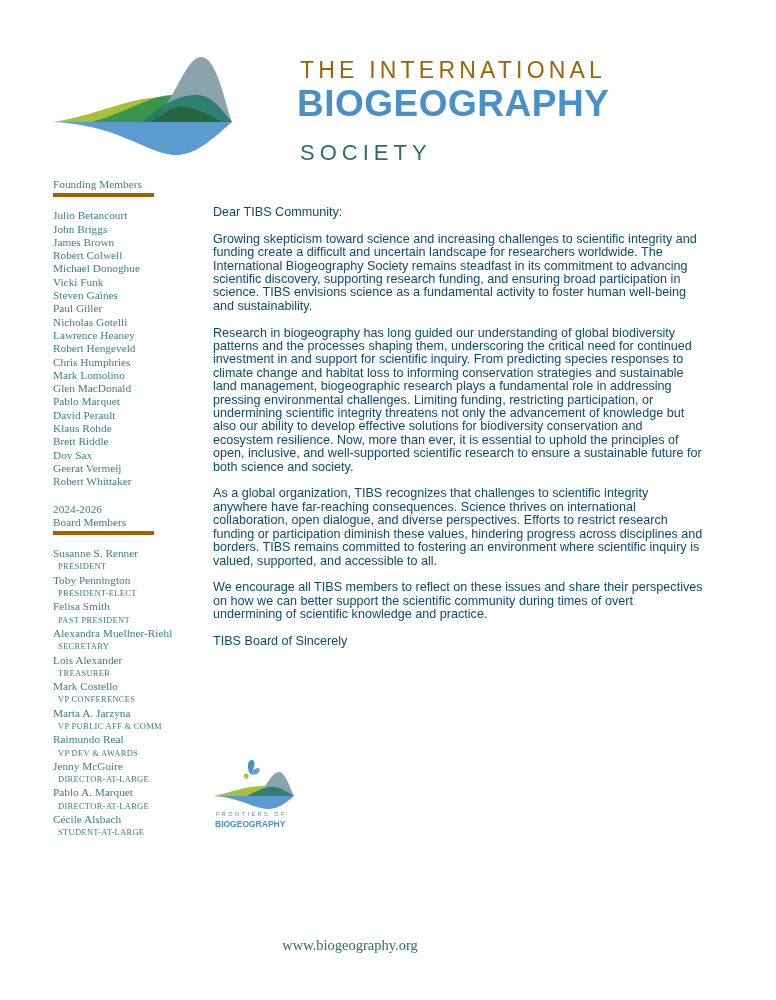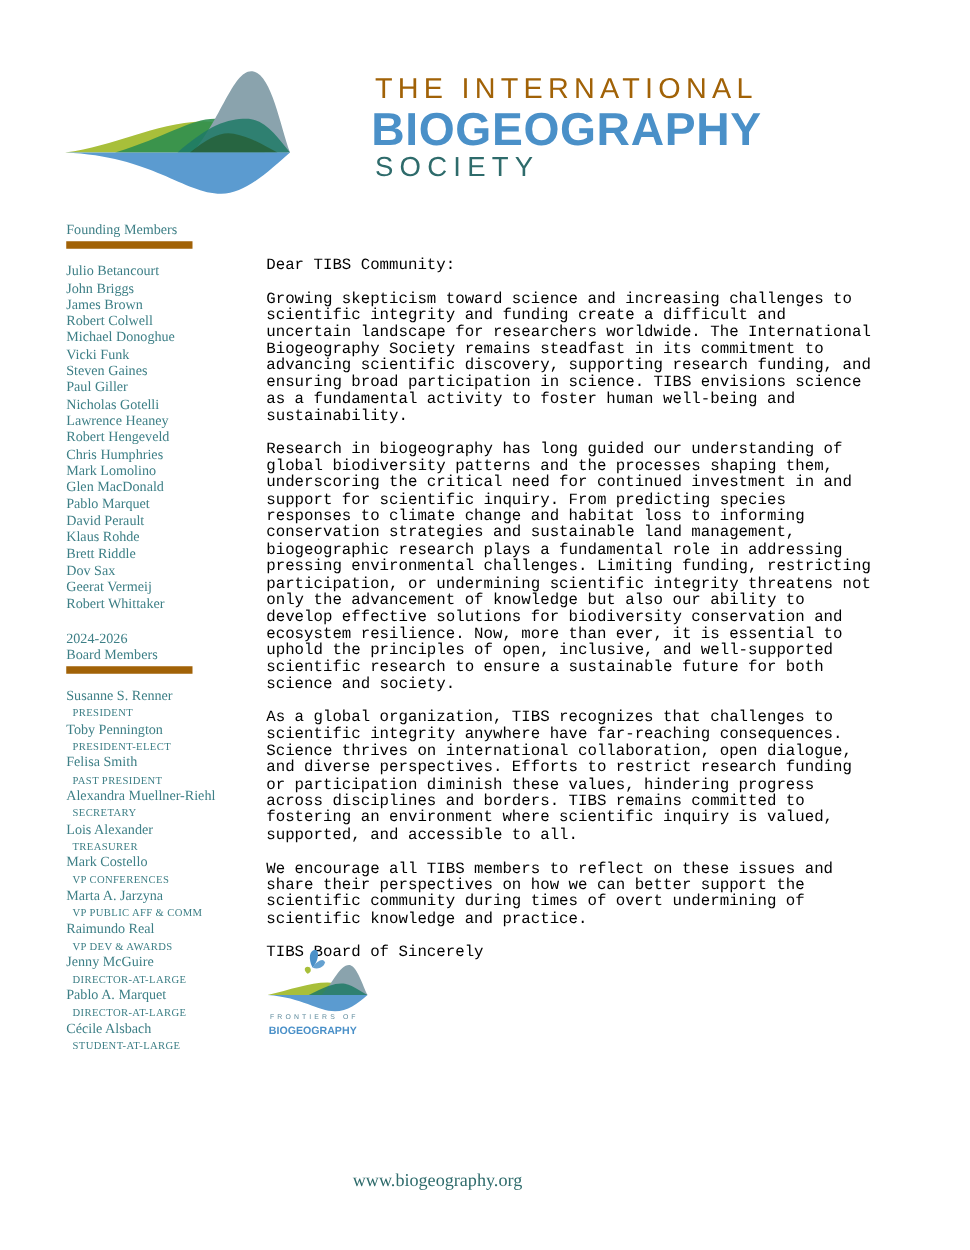--- a/index.html
+++ b/index.html
@@ -1,29 +1,29 @@
 <!DOCTYPE html>
 <html><head>
 <meta charset="utf-8">
 <style>
   html, body { margin:0; padding:0; background:#ffffff; }
   body { width:776px; height:1000px; position:relative; overflow:hidden; font-family:"DejaVu Serif","Liberation Serif",serif; }
   .logo { position:absolute; left:52px; top:55px; width:500px; height:105px; }
   .logo svg { position:absolute; left:0; top:0; }
   .logo-l1 { position:absolute; left:248px; top:2px; font-family:"Liberation Sans",sans-serif; font-size:23px; letter-spacing:4.2px; color:#a16207; white-space:nowrap; }
   .logo-l2 { position:absolute; left:245px; top:28px; font-family:"Liberation Sans",sans-serif; font-weight:bold; font-size:37px; letter-spacing:0.5px; color:#4a90c8; white-space:nowrap; }
-  .logo-l3 { position:absolute; left:248px; top:66px; font-family:"Liberation Sans",sans-serif; font-size:22px; letter-spacing:5px; color:#2e6b6b; white-space:nowrap; }
+  .logo-l3 { position:absolute; left:248px; top:85px; font-family:"Liberation Sans",sans-serif; font-size:22px; letter-spacing:5px; color:#2e6b6b; white-space:nowrap; }
 
   .sidebar { position:absolute; left:53px; top:178px; width:160px; font-family:"Liberation Serif",serif; color:#3d7f86; font-size:11.3px; }
-  .sb-head { line-height:13.3px; padding-bottom:2px; border-bottom:6px solid #a16207; width:101px; margin-bottom:12px; }
+  .sb-head { line-height:13.3px; padding-bottom:2px; border-bottom:4px solid #a16207; width:101px; margin-bottom:12px; }
   .sb-head.board { margin-top:14px; }
   .sb-name { line-height:13.3px; white-space:nowrap; }
   .sb-role { line-height:13.3px; padding-left:5px; font-size:8.5px; text-transform:uppercase; letter-spacing:0.3px; white-space:nowrap; }
 
-  .letter { position:absolute; left:213px; top:206px; width:490px; font-family:Liberation Mono, monospace; font-size:12.6px; line-height:13.4px; color:#000000; }
+  .letter { position:absolute; left:213px; top:206px; width:490px; font-family:Liberation Sans, sans-serif; font-size:12.6px; line-height:13.4px; color:#0c4a6e; }
   .letter p { margin:0 0 13.4px 0; }
 
   .frontiers { position:absolute; left:212px; top:756px; width:90px; height:75px; }
   .fr-l1 { position:absolute; left:4px; top:55px; font-family:"Liberation Sans",sans-serif; font-size:5.5px; letter-spacing:2.5px; color:#5d8a9c; white-space:nowrap; }
   .fr-l2 { position:absolute; left:3px; top:63px; font-family:"Liberation Sans",sans-serif; font-weight:bold; font-size:8.5px; color:#4a90c8; white-space:nowrap; }
 
   .footer { position:absolute; left:0; width:700px; top:937px; text-align:center; font-family:"Liberation Serif",serif; font-size:14.5px; color:#2e6b6b; }
 </style>
 </head>
 <body>

